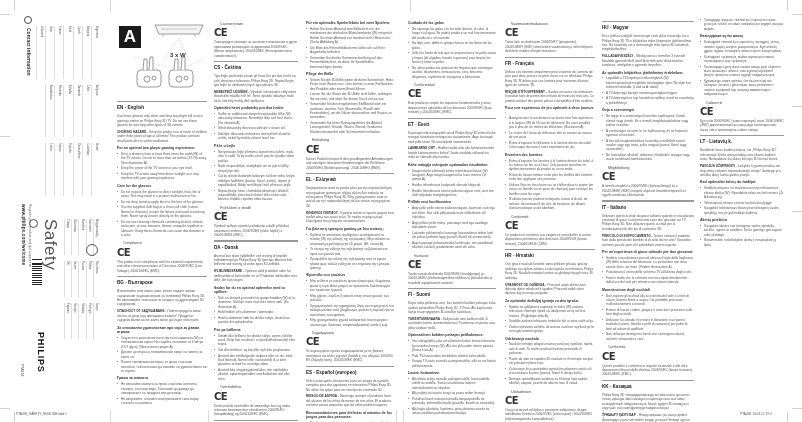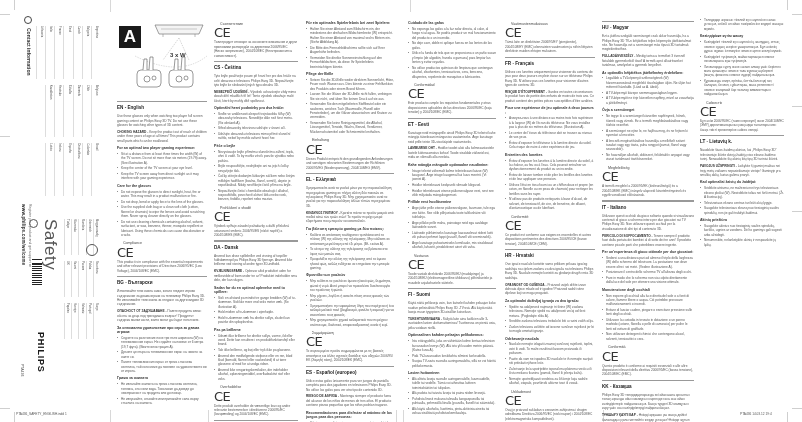--- a/index.html
+++ b/index.html
@@ -75,21 +75,21 @@
   .col p { margin-bottom: 2.5px; }
   .lang-title {
     font-size: 4.6px; font-weight: 700; color: #222; margin: 3px 0 3px 0; line-height: 6px;
   }
   .lang-rule { height: 1.2px; background: #999; margin: 3px 0 2px 0; }
   .sub-head { font-size: 3.6px; font-weight: 700; color: #333; margin: 3px 0 1.5px 0; }
   .hazard { font-weight: 700; color: #333; }
   .bullet { padding-left: 4px; position: relative; margin-bottom: 1.2px; }
   .bullet::before { content: "•"; position: absolute; left: 0; top: 0; }
   .compliance-label { font-size: 3.6px; color: #444; margin: 4px 0 2px 6px; }
-  .ce-mark { font-size: 13px; font-weight: 400; color: #333; margin: 2px 0 3px 0; letter-spacing: -0.5px; font-family: "DejaVu Sans", sans-serif; line-height: 9px; }
+  .ce-mark { font-size: 10px; font-weight: 700; color: #333; margin: 2px 0 3px 0; letter-spacing: -0.5px; font-family: "DejaVu Sans", sans-serif; line-height: 9px; }
 
   
   .fig-a-badge {
     position: absolute; left: 119px; top: 26px; width: 22px; height: 22px;
     background: #1a1a1a; color: #fff; font-size: 17px; font-weight: 700;
     display: flex; align-items: center; justify-content: center;
   }
   .fig-a { position: absolute; left: 117px; top: 22px; width: 92px; height: 75px; }
 
   .footer-text { position: absolute; font-size: 3.2px; color: #555; }

